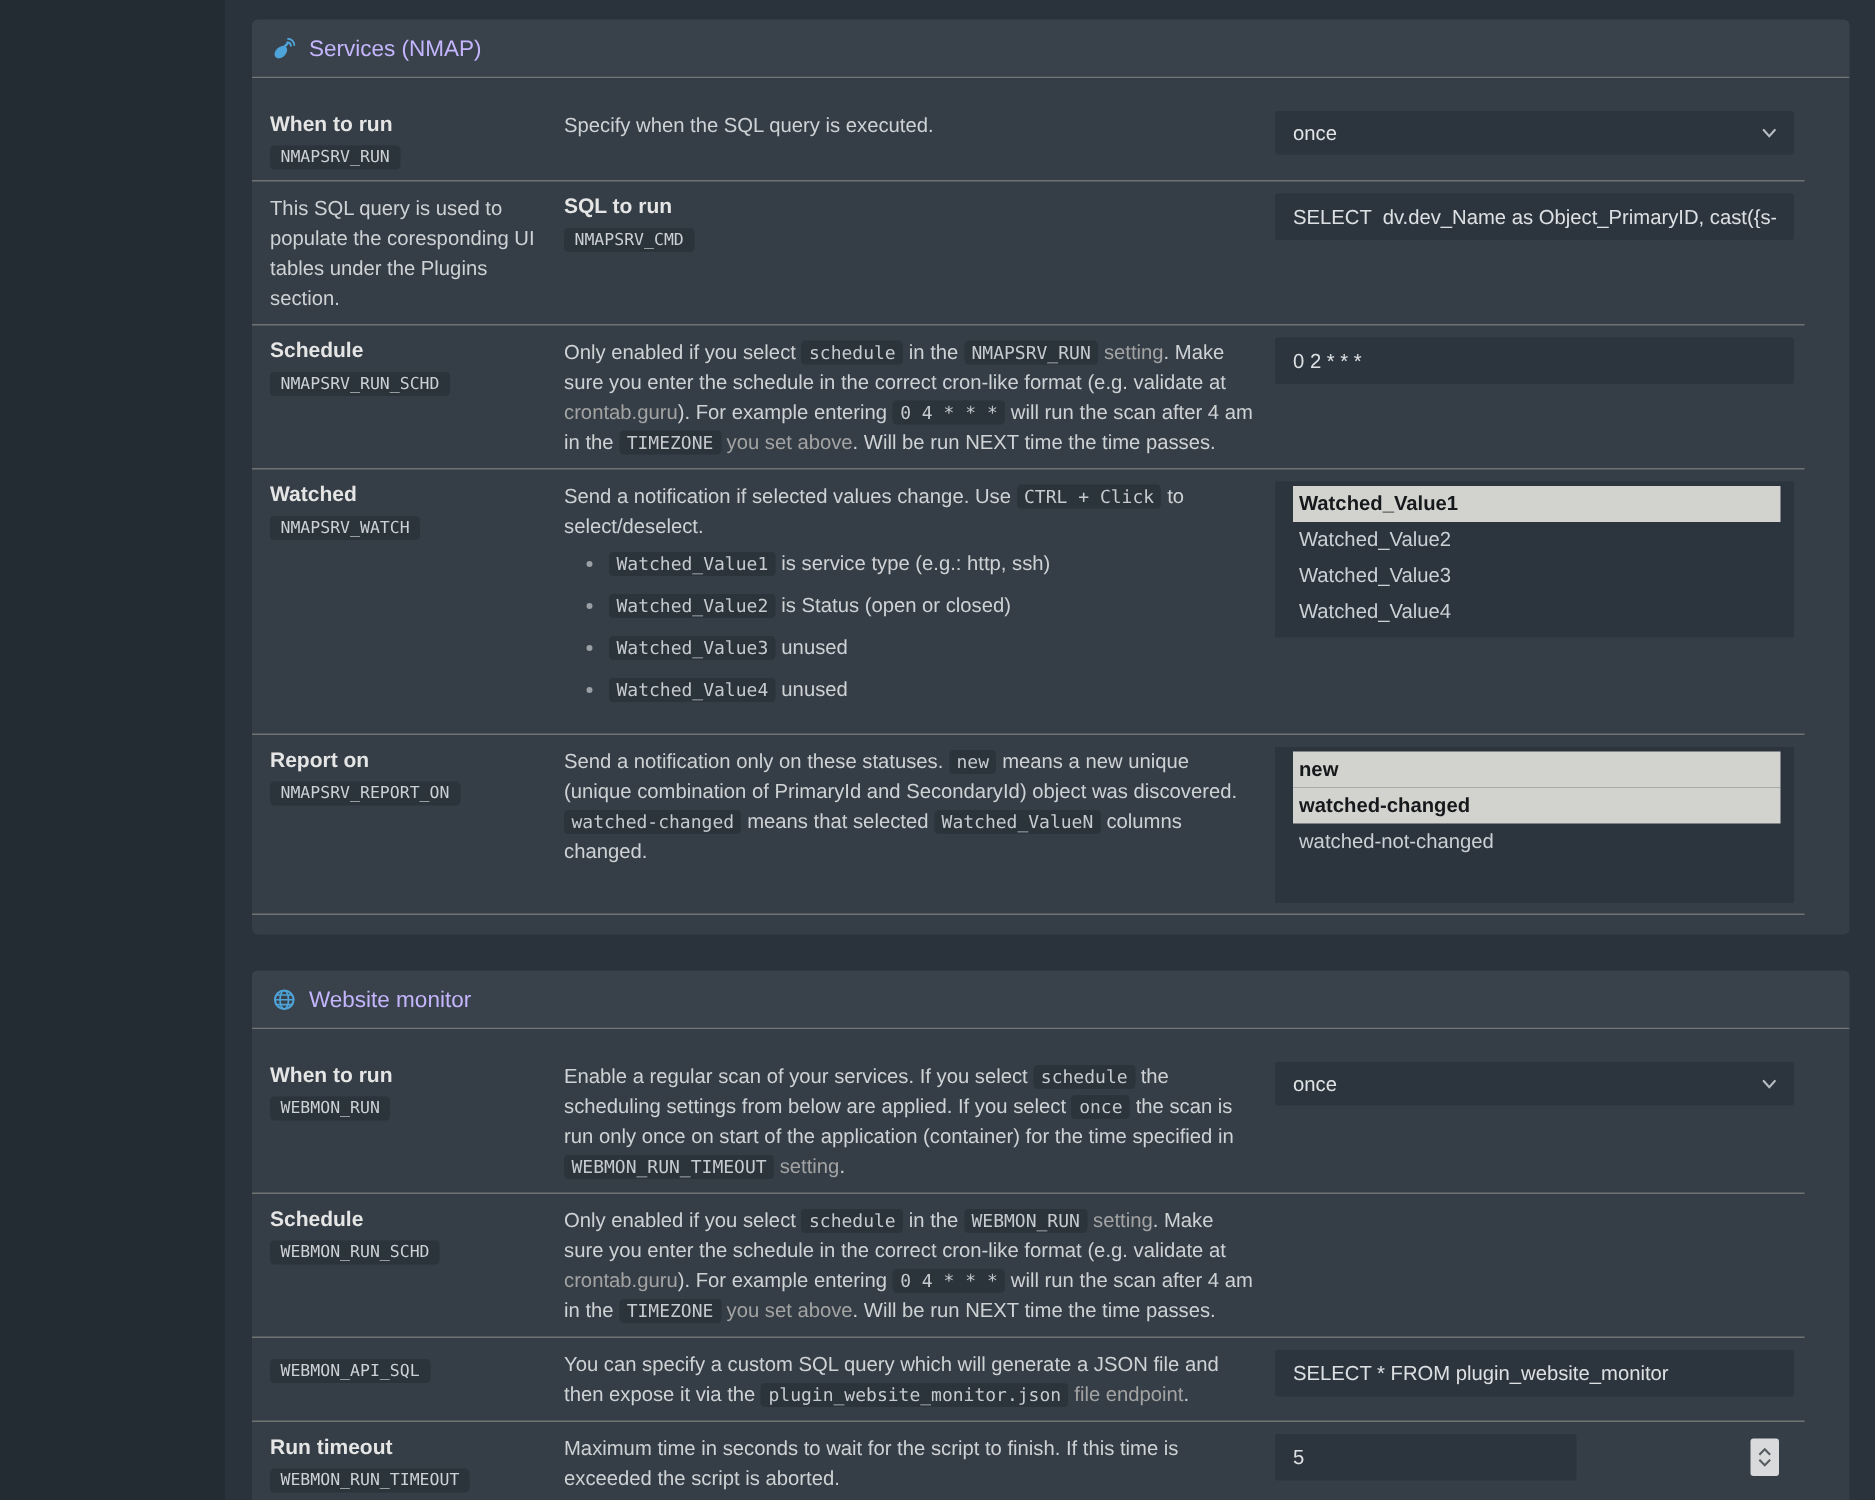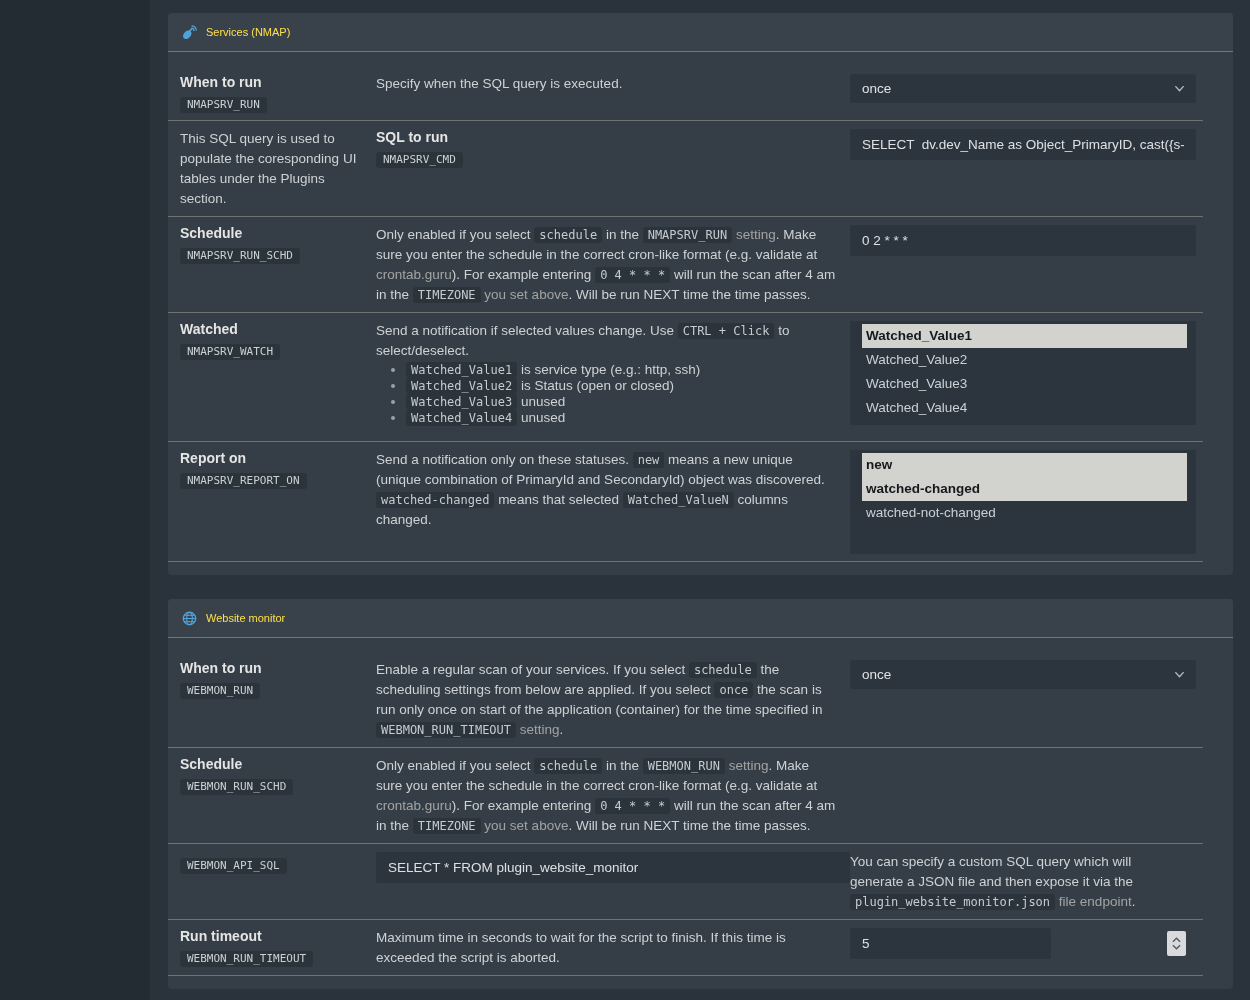--- a/index.html
+++ b/index.html
@@ -9,21 +9,21 @@
   }
   .sidebar { position:absolute; left:0; top:0; width:150px; height:1000px; background:#222c32; }
   .main { position:absolute; left:168px; top:13px; width:1065px; }
 
   .card { background:#353e46; border-radius:4px; margin-bottom:24px; }
   .card-header {
     display:flex; align-items:center; gap:9px; height:38px; padding:0 14px;
     background:#39424b; border-bottom:1px solid rgba(185,183,170,.45);
     border-radius:4px 4px 0 0;
   }
-  .card-title { color:#fde047; font-size:11px; }
+  .card-title { color:#c4b5fd; font-size:15px; }
   .hicon { display:flex; align-items:center; }
   .card-body { padding:14px 0 13px 0; }
 
   .setting-row {
     position:relative; display:grid; grid-template-columns:196px 1fr 346px;
     padding:8px 37px 8px 12px; align-items:start;
   }
   .setting-row::after {
     content:""; position:absolute; left:0; right:30px; bottom:0; height:1px;
     background:rgba(190,188,175,.42);
@@ -36,21 +36,21 @@
     line-height:12px; color:#ccd1d5;
   }
 
   .cell-desc { font-size:13.5px; line-height:20px; color:#ced2d5; padding-right:14px; }
   .chip {
     background:#2b333b; border-radius:3px; padding:1px 5px;
     font-family:"DejaVu Sans Mono", monospace; font-size:12px; color:#c6cbd0;
   }
   .dlink { color:#a3a3a3; text-decoration:none; cursor:pointer; }
   ul.bullets { margin:1px 0 8px 0; padding:0 0 0 30px; }
-  ul.bullets li { line-height:16px; }
+  ul.bullets li { line-height:27px; }
   ul.bullets li::marker { color:#9aa0a5; }
 
   .cell-control > * { width:100%; box-sizing:border-box; }
   .ctl-select {
     display:flex; align-items:center; height:29px; background:#2c353e;
     border-radius:2px; padding:0 10px 0 12px; color:#e0e3e5; font-size:13.5px; cursor:pointer;
   }
   .sel-chev { margin-left:auto; display:flex; }
   .ctl-input {
     display:block; height:31px; background:#2c353e; border:none; outline:none;
@@ -193,25 +193,25 @@
           </div>
         </div>
         <div class="setting-row">
           <div class="cell cell-label"><div class="setting-label">Schedule</div><span class="setting-key">WEBMON_RUN_SCHD</span></div>
           <div class="cell cell-desc">
             <div class="desc-text"><span>Only enabled if you select </span><span class="chip">schedule</span><span> in the </span><span class="chip">WEBMON_RUN</span><span> </span><a class="dlink">setting</a><span>. Make sure you enter the schedule in the correct cron-like format (e.g. validate at </span><a class="dlink">crontab.guru</a><span>). For example entering </span><span class="chip">0 4 * * *</span><span> will run the scan after 4 am in the </span><span class="chip">TIMEZONE</span><span> </span><a class="dlink">you set above</a><span>. Will be run NEXT time the time passes.</span></div>
           </div>
         </div>
         <div class="setting-row">
           <div class="cell cell-label"><span class="setting-key">WEBMON_API_SQL</span></div>
+          <div class="cell cell-desc">
+            <div class="desc-text"><span>You can specify a custom SQL query which will generate a JSON file and then expose it via the </span><span class="chip">plugin_website_monitor.json</span><span> </span><a class="dlink">file endpoint</a><span>.</span></div>
+          </div>
           <div class="cell cell-control">
             <input class="ctl-input" type="text" value="SELECT * FROM plugin_website_monitor" style="">
-          </div>
-          <div class="cell cell-desc">
-            <div class="desc-text"><span>You can specify a custom SQL query which will generate a JSON file and then expose it via the </span><span class="chip">plugin_website_monitor.json</span><span> </span><a class="dlink">file endpoint</a><span>.</span></div>
           </div>
         </div>
         <div class="setting-row">
           <div class="cell cell-label"><div class="setting-label">Run timeout</div><span class="setting-key">WEBMON_RUN_TIMEOUT</span></div>
           <div class="cell cell-desc">
             <div class="desc-text"><span>Maximum time in seconds to wait for the script to finish. If this time is exceeded the script is aborted.</span></div>
           </div>
           <div class="cell cell-control">
             <div class="ctl-number">
               <input class="ctl-input" type="text" value="5" style="">

